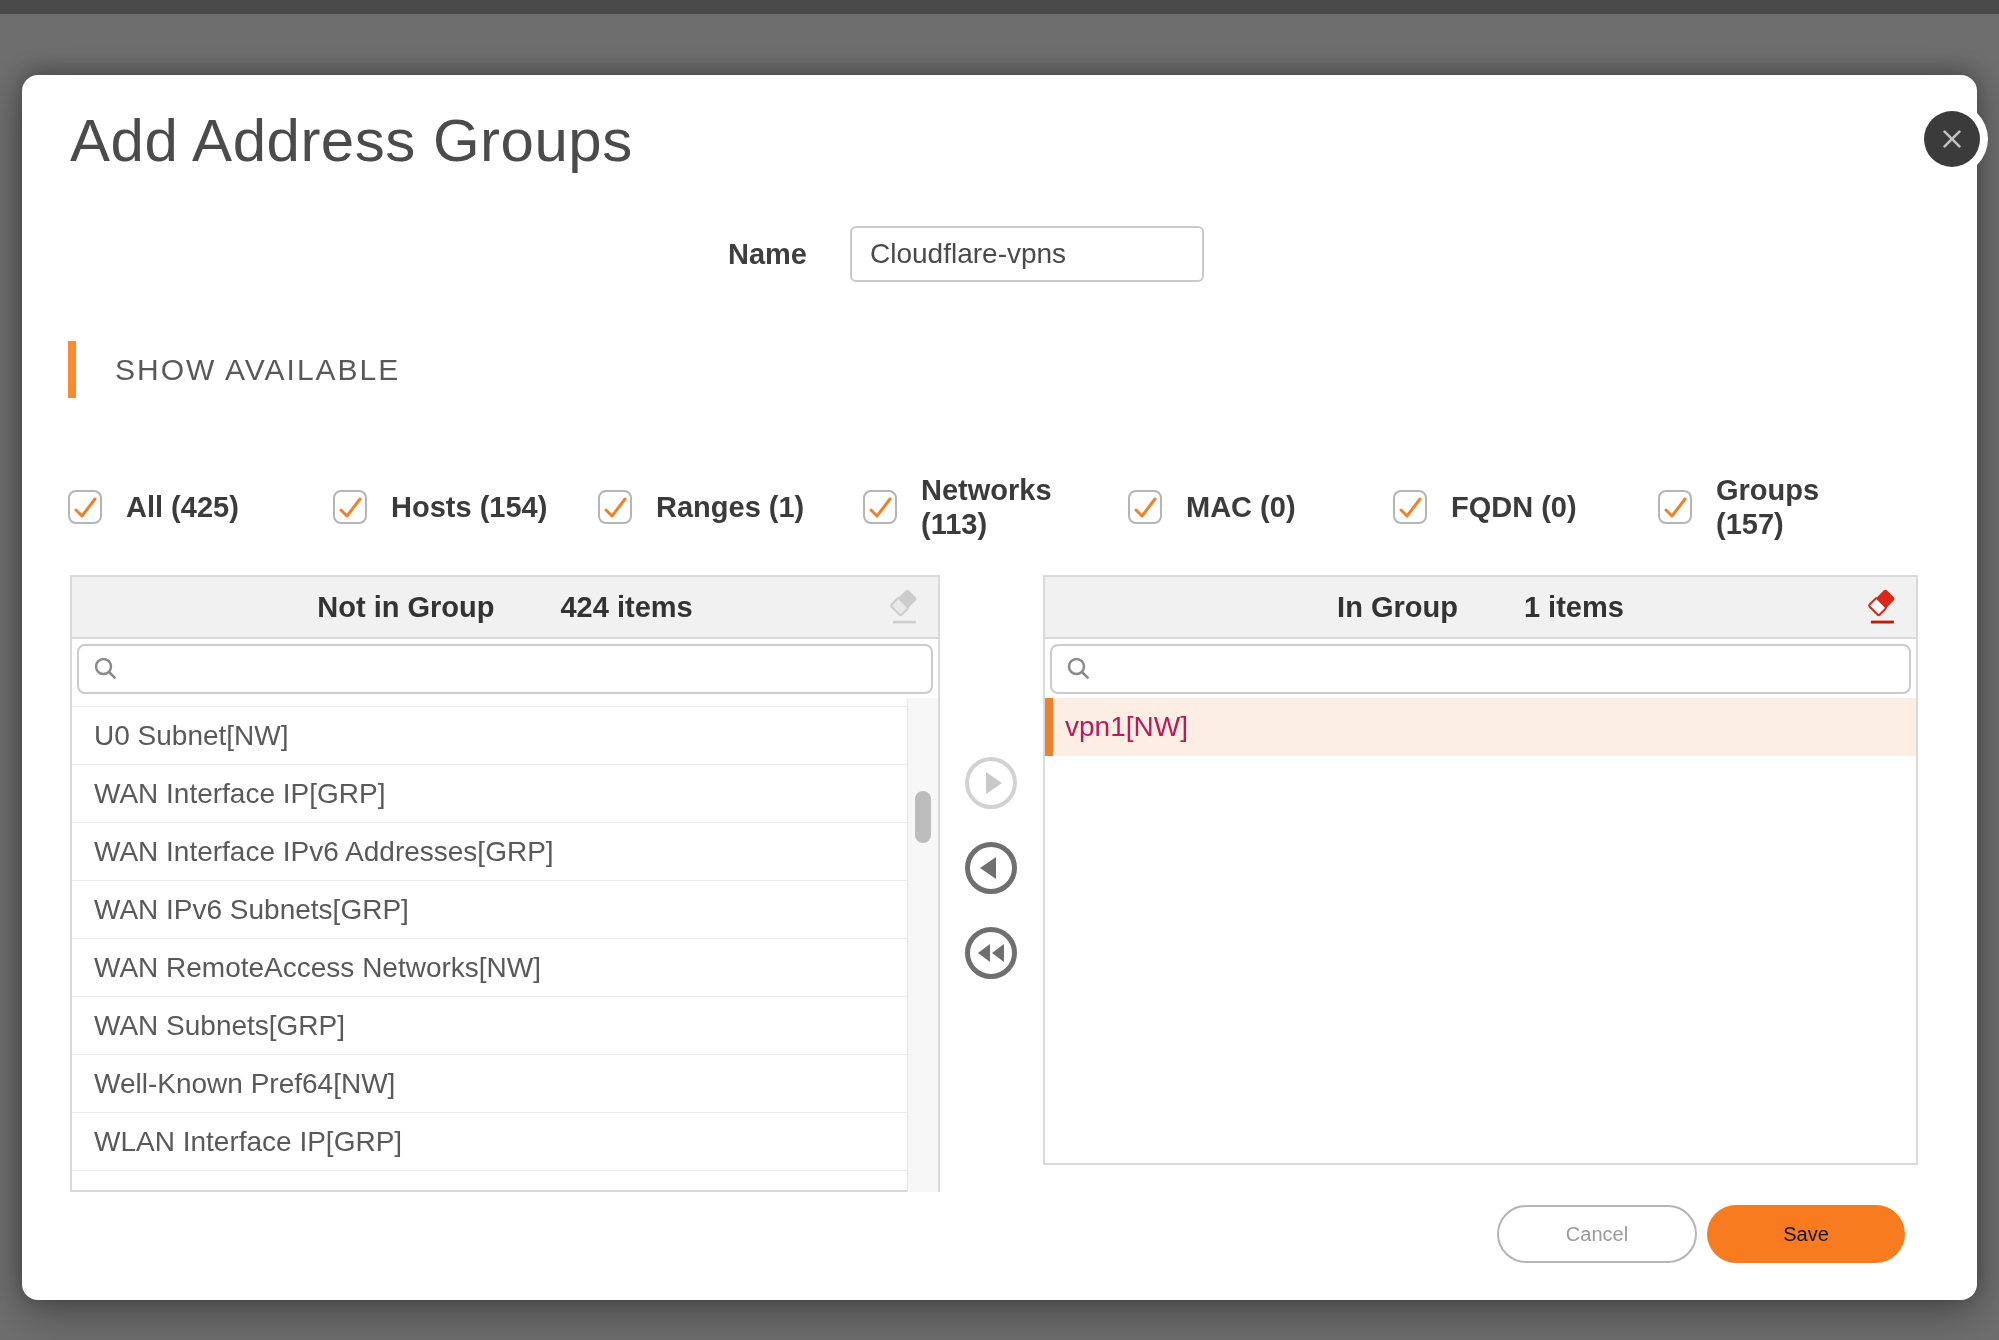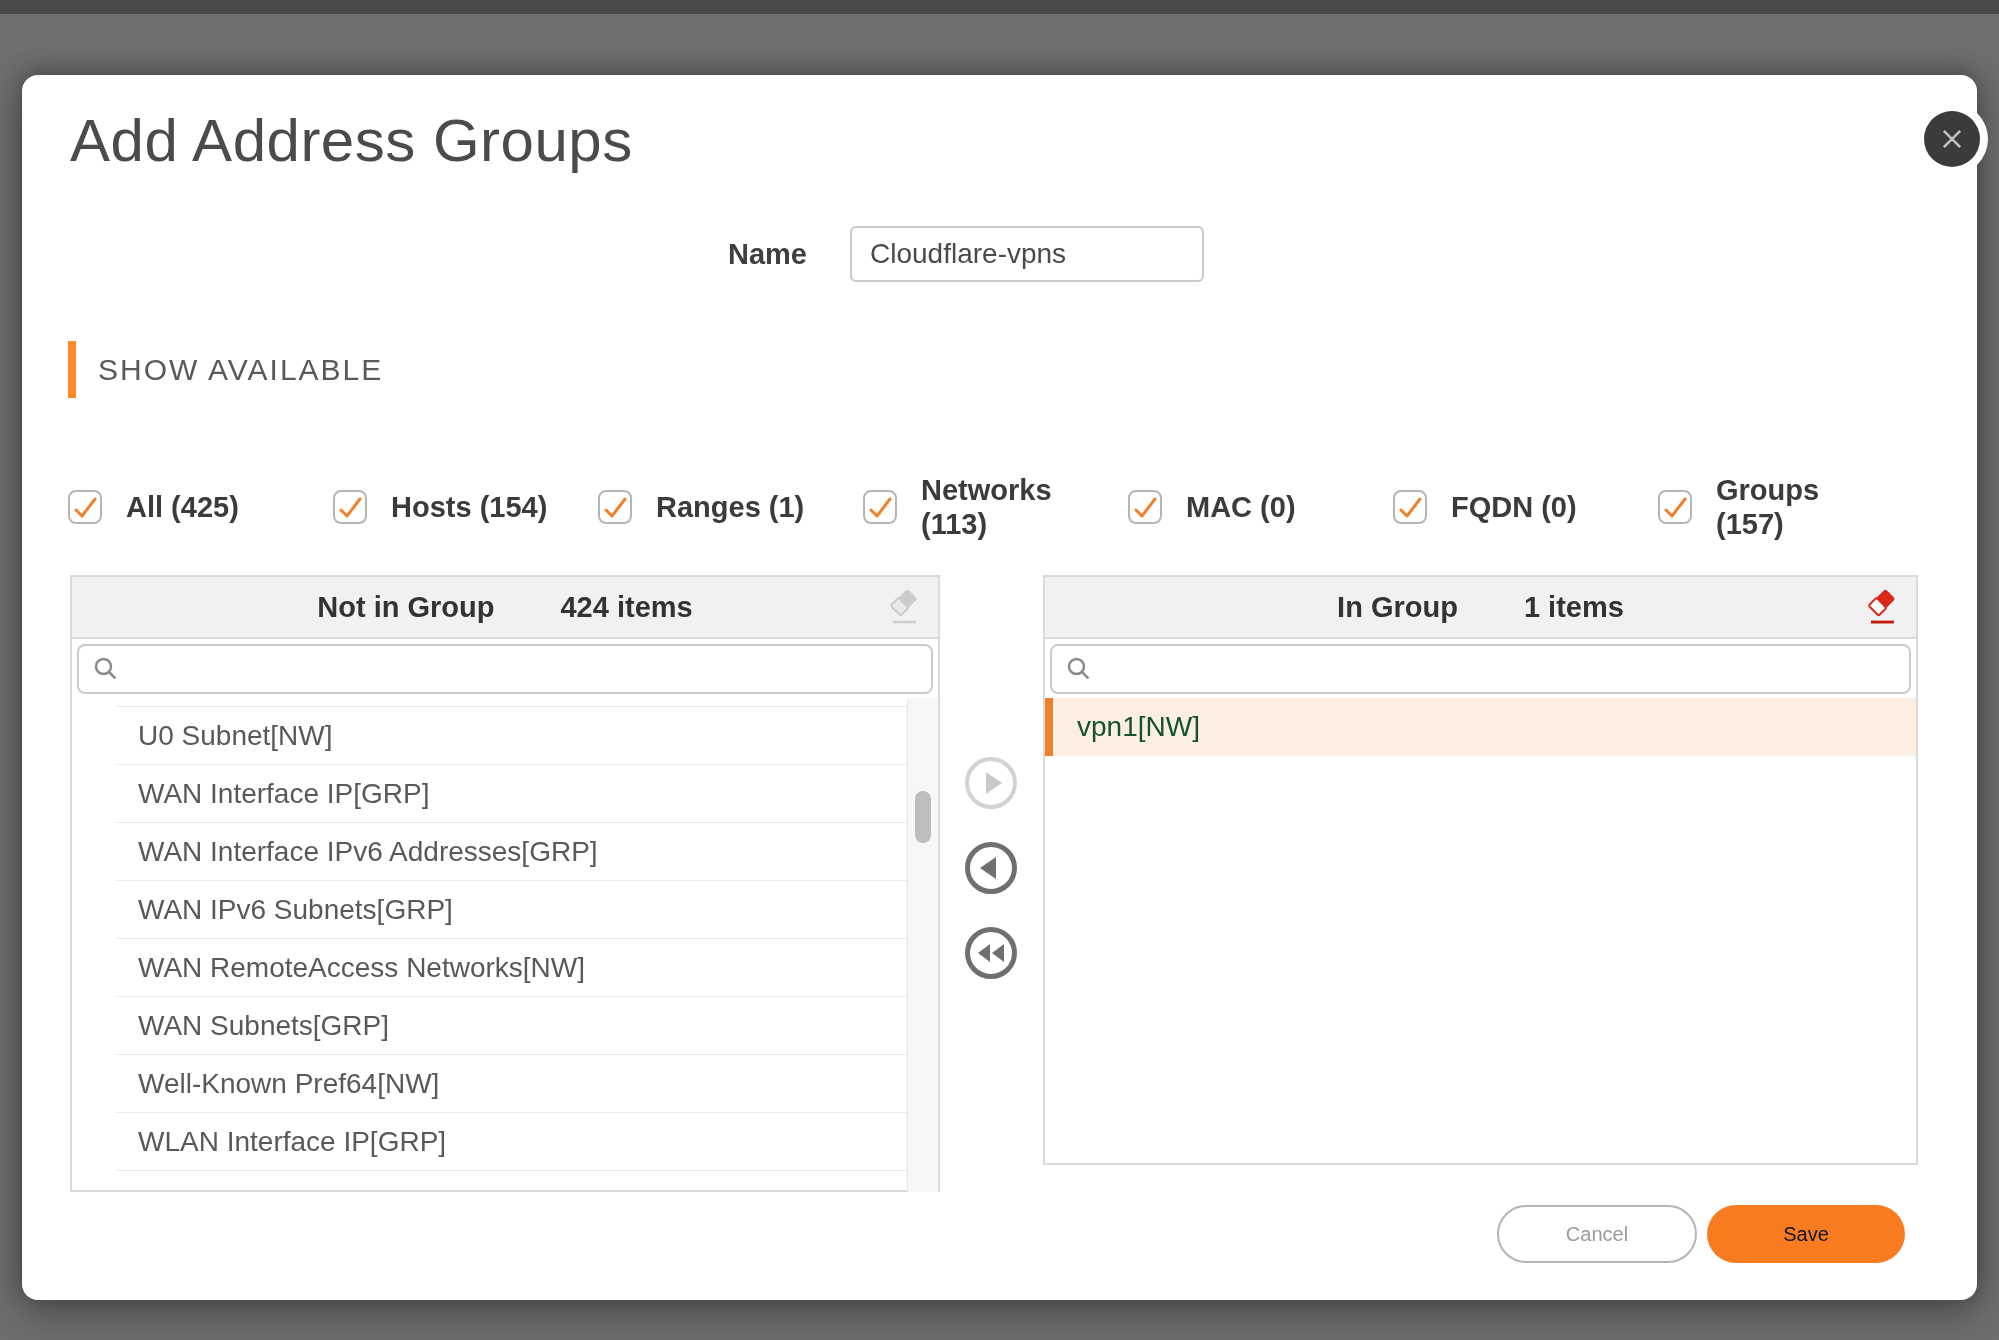--- a/index.html
+++ b/index.html
@@ -35,21 +35,21 @@
     text-align:right;font-size:29px;font-weight:700;color:#3f3f3f;
   }
   .name-input{
     position:absolute;left:828px;top:151px;width:354px;height:56px;box-sizing:border-box;
     border:2px solid #c9c9c9;border-radius:6px;padding:0 18px;
     font-size:28px;color:#4a4a4a;font-family:inherit;outline:none;background:#fff;
   }
 
   .section-hd{position:absolute;left:46px;top:266px;display:flex;align-items:center;height:57px;}
   .section-bar{width:8px;height:57px;background:#ff8a2e;}
-  .section-text{margin-left:22px;font-size:30px;letter-spacing:2px;color:#595959;}
+  .section-text{margin-left:39px;font-size:30px;letter-spacing:2px;color:#595959;}
 
   .filters{position:absolute;left:46px;top:395px;right:50px;height:74px;display:flex;align-items:center;font-weight:bold;}
   .filter{flex:0 0 265px;display:flex;align-items:center;cursor:pointer;}
   .cb{
     flex:none;width:34px;height:34px;box-sizing:border-box;border:2px solid #b5b5b5;border-radius:8px;
     background:#fff;display:flex;align-items:center;justify-content:center;
   }
   .cb svg{width:34px;height:34px;overflow:visible;fill:none;stroke:#f0812c;stroke-width:3;stroke-linecap:round;stroke-linejoin:round;}
   .filter-label{margin-left:24px;font-size:29px;color:#3b3b3b;line-height:34px;max-width:170px;}
 
@@ -73,28 +73,28 @@
   .search-box input{
     flex:1;border:none;outline:none;font-size:28px;color:#555;margin-left:10px;
     font-family:inherit;background:transparent;
   }
 
   .list{position:relative;overflow:hidden;}
   .panel.left .list{height:494px;}
   .panel.right .list{height:467px;}
   .row{
     height:57px;line-height:57px;border-bottom:1px solid #ececec;
-    padding-left:22px;font-size:28px;color:#595959;white-space:nowrap;overflow:hidden;cursor:pointer;margin-left:44px;
+    padding-left:22px;font-size:28px;color:#595959;white-space:nowrap;overflow:hidden;cursor:pointer;
   }
   .panel.left .row{margin-right:30px;}
   .row.partial{height:8px;cursor:default;}
   .row-selected{
     height:58px;display:flex;align-items:center;
-    background:#fceee2;border-left:8px solid #f0812c;padding-left:24px;
-    font-size:28px;color:#14532d;cursor:pointer;
+    background:#fceee2;border-left:8px solid #f0812c;padding-left:12px;
+    font-size:28px;color:#be185d;cursor:pointer;
   }
   .gutter{position:absolute;top:0;right:0;bottom:0;width:30px;background:#f7f7f7;border-left:1px solid #e6e6e6;}
   .thumb{position:absolute;left:7px;top:93px;width:16px;height:52px;background:#bdbdbd;border-radius:8px;cursor:grab;}
 
   .arrow-btn{position:absolute;left:941px;width:56px;height:56px;cursor:pointer;}
   .arrow-btn svg{width:56px;height:56px;}
   .arrow-btn.disabled{cursor:default;}
 
   .btn{
     position:absolute;top:1130px;height:58px;border-radius:29px;box-sizing:border-box;

